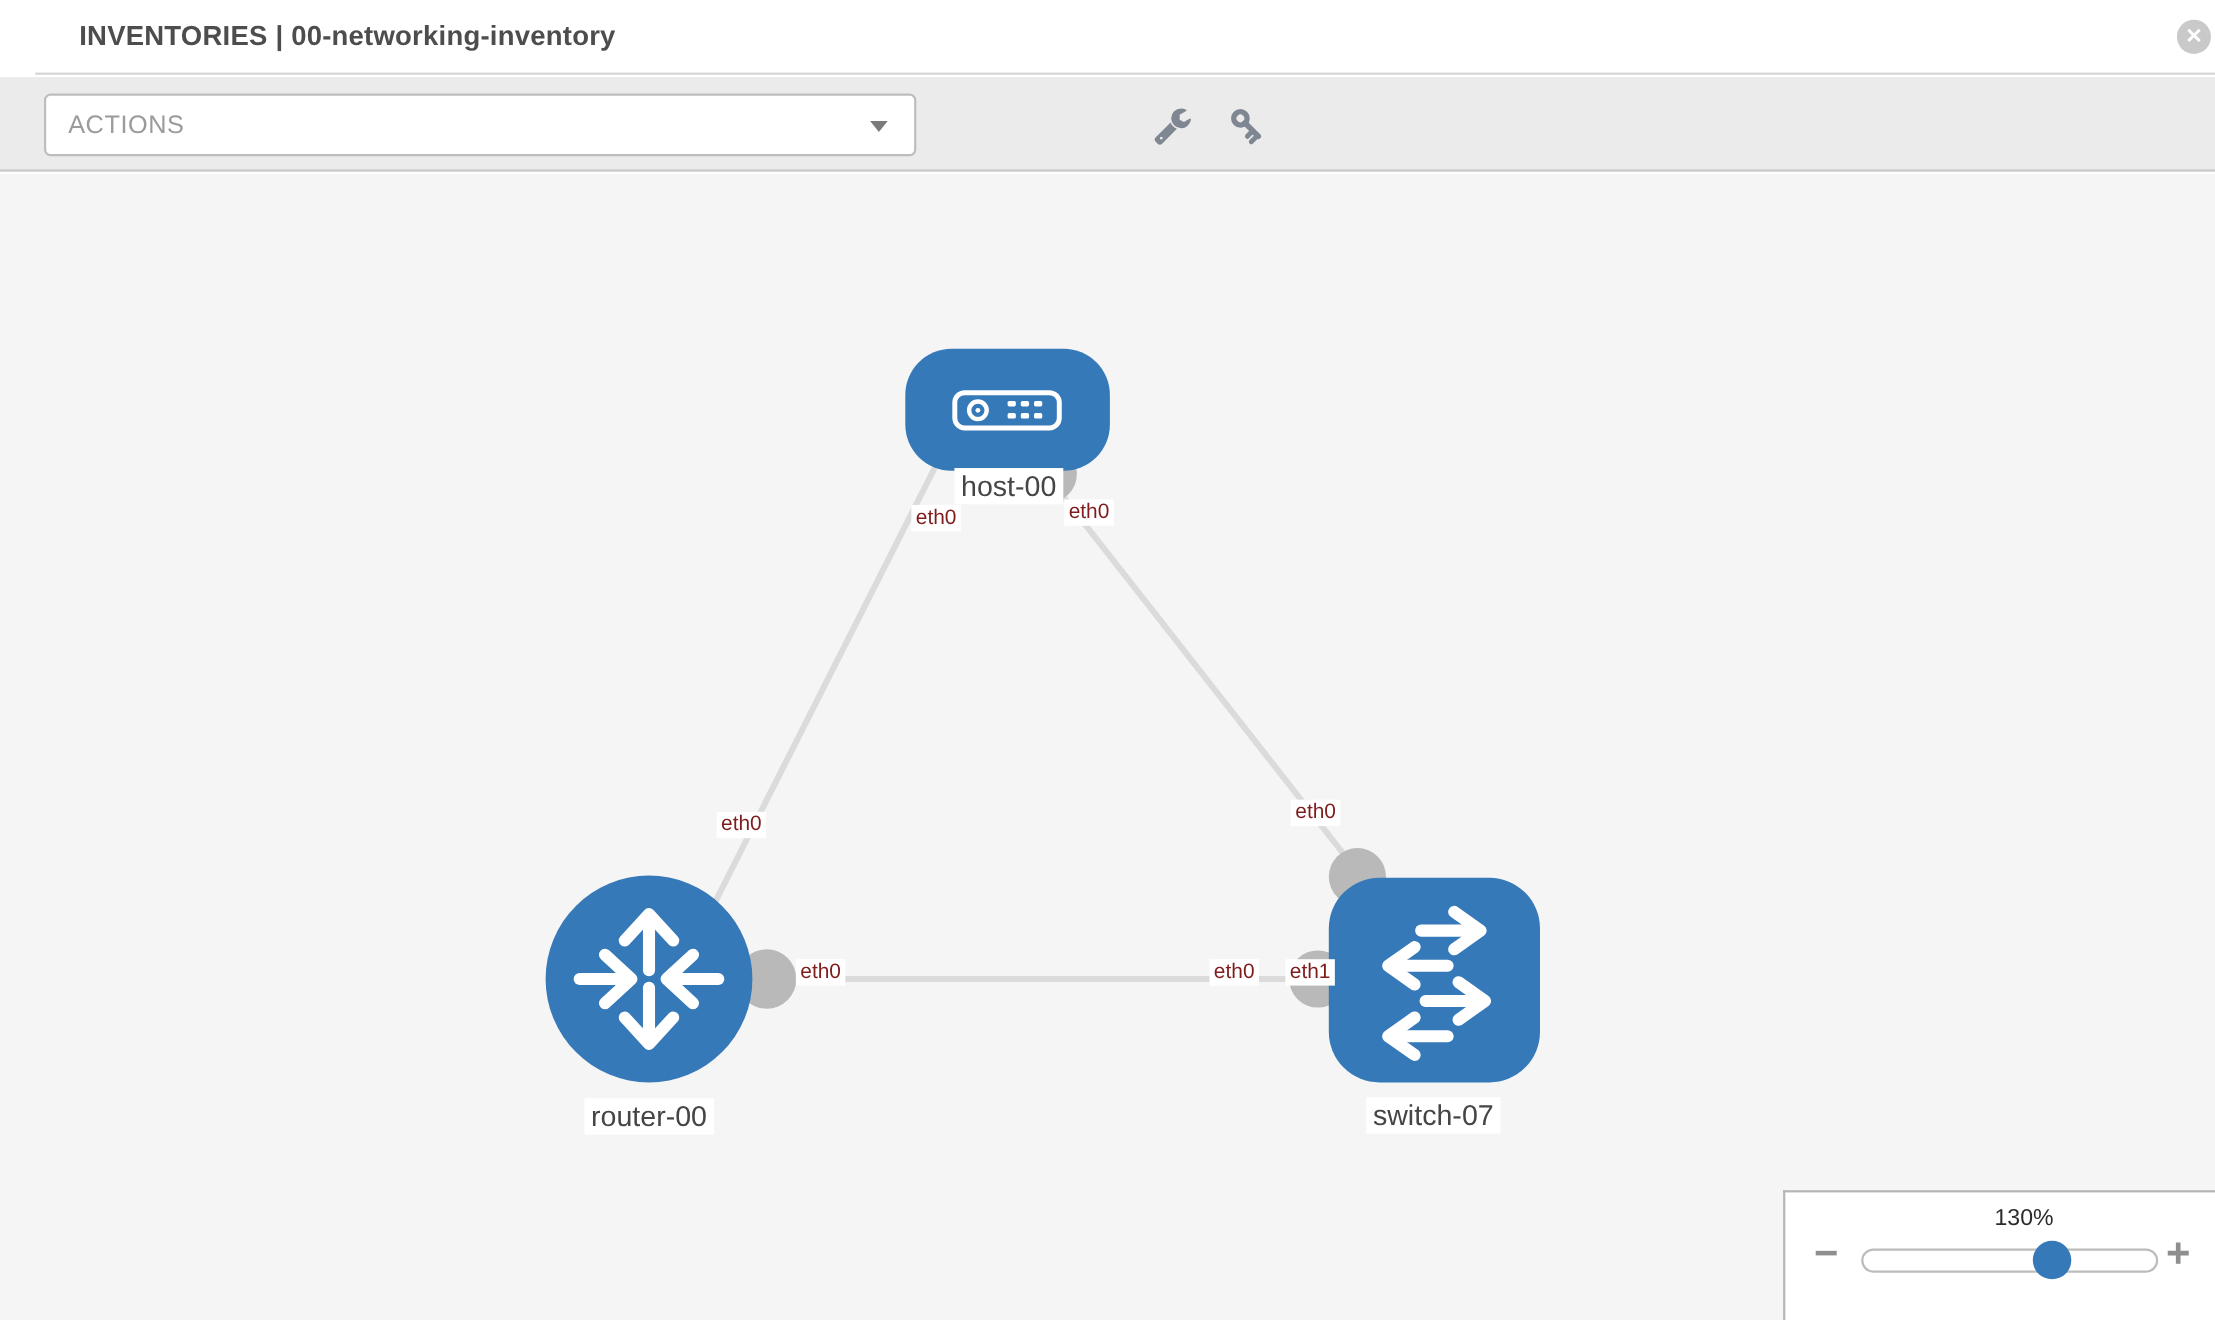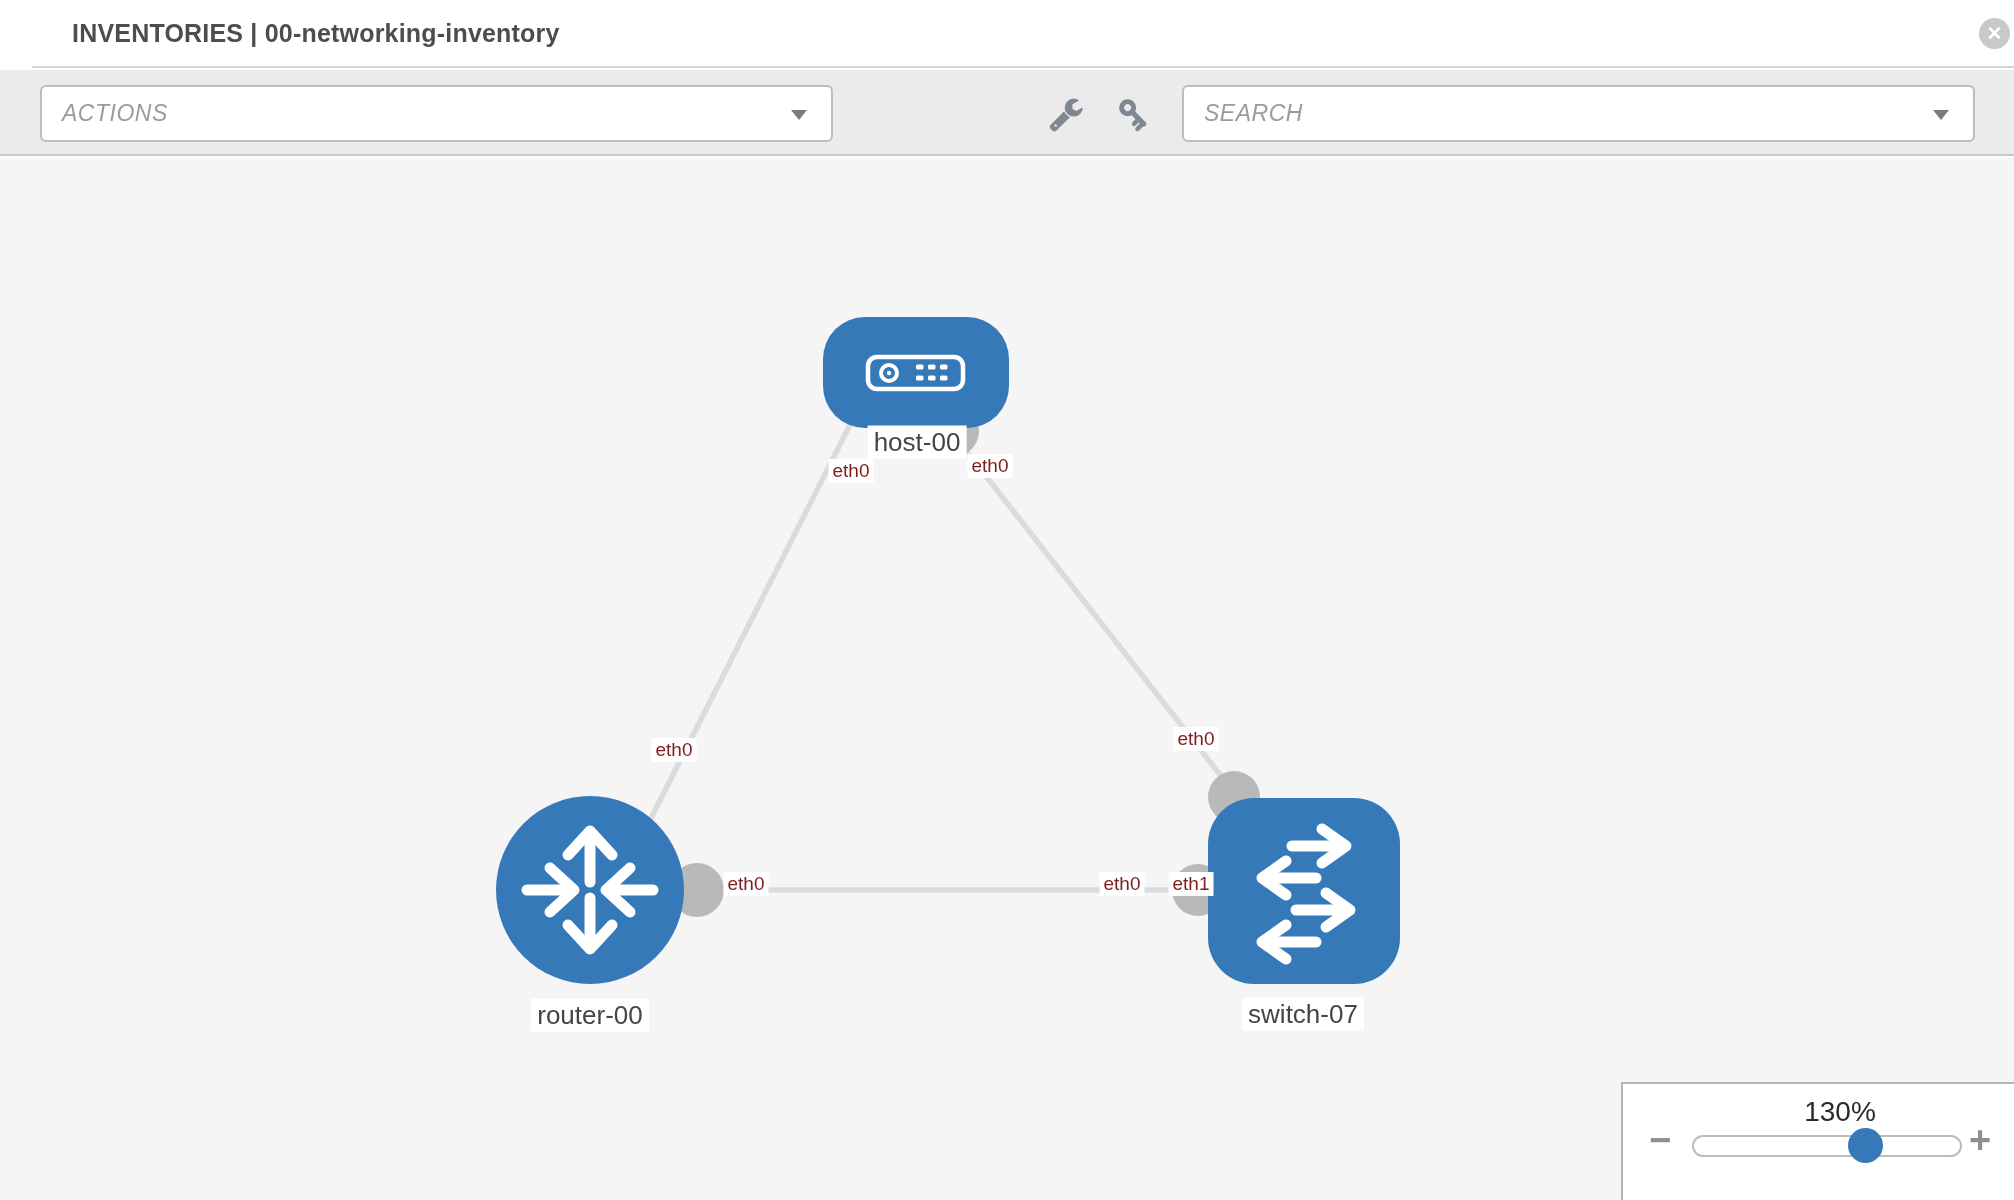--- a/index.html
+++ b/index.html
@@ -14,21 +14,21 @@
   .close-btn { position:absolute; right:36px; top:18px; width:31px; height:31px;
                border-radius:50%; background:#c9c9c9; color:#fff; text-align:center;
                line-height:31px; font-size:19px; font-weight:bold; cursor:pointer; }
 
   
   .toolbar { position:absolute; left:0; top:70px; width:2014px; height:86px;
              background:#ebebeb; border-bottom:2px solid #c9c9c9; }
   .dropdown { position:absolute; top:15px; height:57px; background:#fff;
               border:2px solid #bdbdbd; border-radius:6px; }
   .dropdown-label { position:absolute; left:20px; top:0; line-height:53px;
-                    font-size:23px; color:#9b9b9b; letter-spacing:.5px;font-style:italic; }
+                    font-size:23px; color:#9b9b9b; letter-spacing:.5px; }
   .chevron-down { position:absolute; right:24px; top:23px; width:0; height:0;
                   border-left:8px solid transparent; border-right:8px solid transparent;
                   border-top:10px solid #7b7b7b; }
   .dd-actions { left:40px;  width:793px; }
   .dd-search  { left:1182px; width:793px; }
   .tool-icon { position:absolute; top:26px; width:36px; height:36px; cursor:pointer; }
   .tool-icon svg { width:36px; height:36px; fill:#7f8792; }
   .ti-wrench { left:1048px; }
   .ti-key    { left:1116px; }
 
@@ -41,21 +41,21 @@
                 padding:1px 6px; font-size:26px; color:#454545; z-index:3; white-space:nowrap; }
   .eth-label  { position:absolute; transform:translate(-50%,-50%); background:#fff;
                 padding:1px 4px; font-size:19px; color:#7f1d1d; z-index:2; white-space:nowrap; }
   .eth-front  { z-index:3; }
 
   
   .zoom-panel { position:absolute; left:1621px; top:1082px; width:393px; height:118px;
                 background:#fff; border:2px solid #b5b5b5; border-right:none;
                 border-bottom:none; z-index:5; }
   .zoom-level { position:absolute; left:0; width:100%; top:12px; text-align:center;
-                font-size:28px; color:#2b2b2b;padding-left:43px; }
+                font-size:21px; color:#2b2b2b;padding-left:43px; }
   .zoom-minus, .zoom-plus { position:absolute; top:36px; font-size:38px; font-weight:bold;
                 color:#8f8f8f; cursor:pointer; line-height:40px; }
   .zoom-minus { left:26px; }
   .zoom-plus  { left:346px; }
   .zoom-track { position:absolute; left:69px; top:51px; width:270px; height:22px;
                 background:#fff; border:2px solid #bcbcbc; border-radius:11px; cursor:pointer; }
   .zoom-knob  { position:absolute; left:154px; top:-9px; width:35px; height:35px;
                 border-radius:50%; background:#3679b8; cursor:grab; }
 </style>
 </head>
@@ -82,24 +82,20 @@
     <svg viewBox="0 0 36 36">
       <g transform="rotate(45 18 18)" stroke="#7f8792" fill="none" stroke-linecap="round">
         <circle cx="9" cy="18" r="6" stroke-width="5"></circle>
         <line x1="15" y1="18" x2="32" y2="18" stroke-width="5"></line>
         <line x1="25" y1="18" x2="25" y2="25" stroke-width="4.5"></line>
         <line x1="31" y1="18" x2="31" y2="26" stroke-width="4.5"></line>
       </g>
     </svg>
   </span>
 
-  <div class="dropdown dd-search">
-    <span class="dropdown-label">SEARCH</span>
-    <span class="chevron-down"></span>
-  </div>
 </div>
 
 <div class="canvas">
   <svg class="topo-svg" width="2014" height="1042" viewBox="0 0 2014 1042">
 
     <g stroke="#dbdbdb" stroke-width="5.5">
       <line x1="640" y1="682" x2="860" y2="247"></line>
       <line x1="945" y1="266" x2="1240" y2="642"></line>
       <line x1="697" y1="732" x2="1198" y2="732"></line>
     </g>

